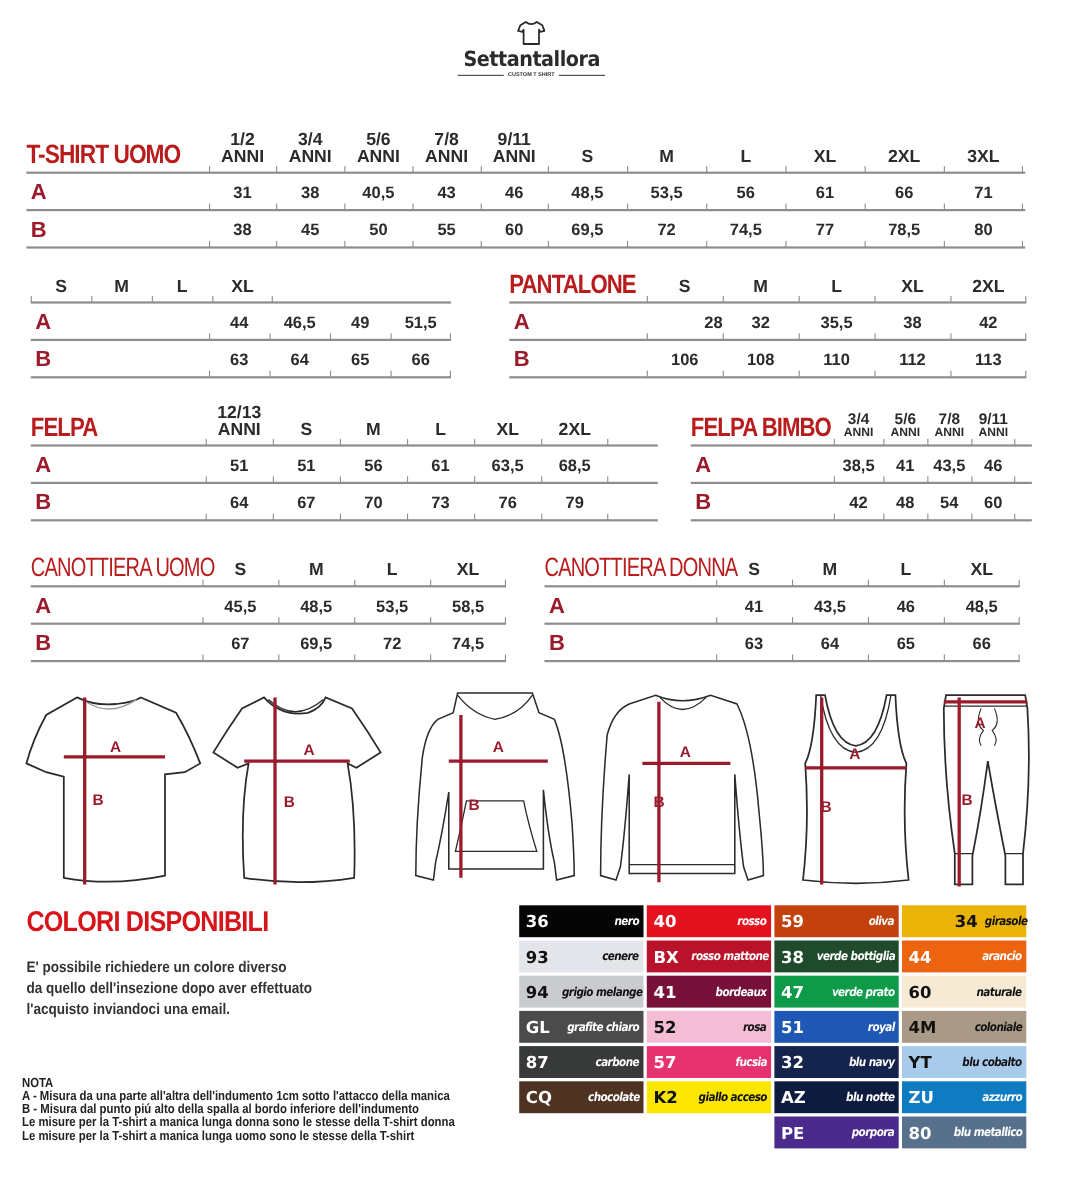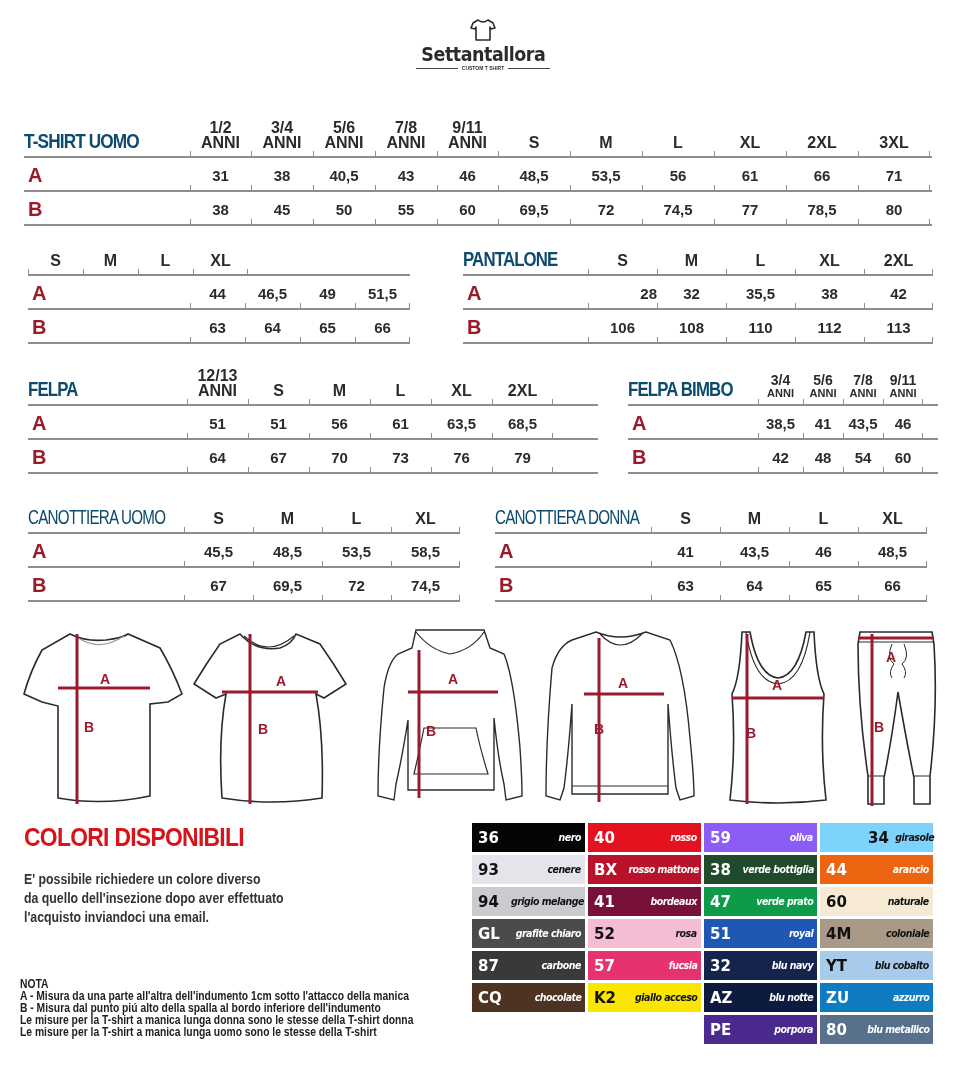--- a/index.html
+++ b/index.html
@@ -10,21 +10,21 @@
   .logo { position: absolute; left: 416px; top: 18px; width: 134px; height: 66px; text-align: center; }
   .logo svg { display: block; margin: 0 auto; }
   .logo-name { font-family: "DejaVu Sans", sans-serif; font-weight: bold; font-size: 19px; color: #2b2b2b; letter-spacing: -0.5px; line-height: 20px; margin-top: 2px; transform: scaleX(0.92); }
   .logo-sub { display: flex; align-items: center; justify-content: center; gap: 4px; font-size: 5px; font-weight: bold; color: #333; margin-top: 1px; }
   .logo-sub .ln { flex: 1; height: 1px; background: #444; }
 
   
   .tbl { position: absolute; }
   .row { position: relative; display: flex; align-items: flex-end; border-bottom: 2px solid #8d8d8d; }
   .row .lbl { flex: 0 0 auto; font-weight: bold; }
-  .row.head .lbl { font-size: 20px; color: #0c4a6e; letter-spacing: -1px; transform-origin: left bottom; line-height: 26px; padding-bottom: 2px; font-family: "Liberation Sans", sans-serif; }
+  .row.head .lbl { font-size: 24px; color: #b91c1c; letter-spacing: -1px; transform-origin: left bottom; line-height: 26px; padding-bottom: 2px; font-family: "Liberation Sans", sans-serif; }
   .row .lbl.ab { font-size: 20px; color: #9a1b2c; line-height: 22px; padding-bottom: 4px; padding-left: 4px; }
   .cell { position: relative; flex: 0 0 auto; text-align: center; font-weight: bold; font-size: 15px; color: #2b2b2b; line-height: 16px; padding-bottom: 6px; }
   .cell::before { content: ""; position: absolute; left: 0; bottom: -1px; width: 1px; height: 6px; background: #8d8d8d; }
   .cell.last::after { content: ""; position: absolute; right: 0; bottom: -1px; width: 1px; height: 6px; background: #8d8d8d; }
   .head .cell { font-size: 16px; line-height: 15px; padding-bottom: 6px; }
   .head .cell .age { display: block; }
   .small .head .cell { font-size: 14px; }
   .small .head .cell .yrs { font-size: 11px; line-height: 10px; display: block; }
   .condensed { transform: scaleX(0.82); transform-origin: left bottom; display: inline-block; white-space: nowrap; }
 
@@ -402,21 +402,21 @@
     </div>
     <div class="sw" style="background: rgb(230, 51, 111); color: rgb(255, 255, 255);">
       <span class="code">57</span>
       <span class="name">fucsia</span>
     </div>
     <div class="sw" style="background: rgb(251, 230, 0); color: rgb(17, 17, 17);">
       <span class="code">K2</span>
       <span class="name">giallo acceso</span>
     </div>
     <div class="sw empty"></div>
-    <div class="sw" style="background: #8b5cf6; color: rgb(255, 255, 255);">
+    <div class="sw" style="background: #c2410c; color: rgb(255, 255, 255);">
       <span class="code">59</span>
       <span class="name">oliva</span>
     </div>
     <div class="sw" style="background: rgb(31, 74, 44); color: rgb(255, 255, 255);">
       <span class="code">38</span>
       <span class="name">verde bottiglia</span>
     </div>
     <div class="sw" style="background: rgb(13, 155, 74); color: rgb(255, 255, 255);">
       <span class="code">47</span>
       <span class="name">verde prato</span>
@@ -430,21 +430,21 @@
       <span class="name">blu navy</span>
     </div>
     <div class="sw" style="background: rgb(13, 27, 62); color: rgb(255, 255, 255);">
       <span class="code">AZ</span>
       <span class="name">blu notte</span>
     </div>
     <div class="sw" style="background: rgb(74, 42, 140); color: rgb(255, 255, 255);">
       <span class="code">PE</span>
       <span class="name">porpora</span>
     </div>
-    <div class="sw" style="background: #7dd3fc; color: rgb(17, 17, 17); padding-left: 48px;">
+    <div class="sw" style="background: #eab308; color: rgb(17, 17, 17); padding-left: 48px;">
       <span class="code">34</span>
       <span class="name">girasole</span>
     </div>
     <div class="sw" style="background: rgb(237, 100, 16); color: rgb(255, 255, 255);">
       <span class="code">44</span>
       <span class="name">arancio</span>
     </div>
     <div class="sw" style="background: rgb(246, 234, 212); color: rgb(17, 17, 17);">
       <span class="code">60</span>
       <span class="name">naturale</span>

